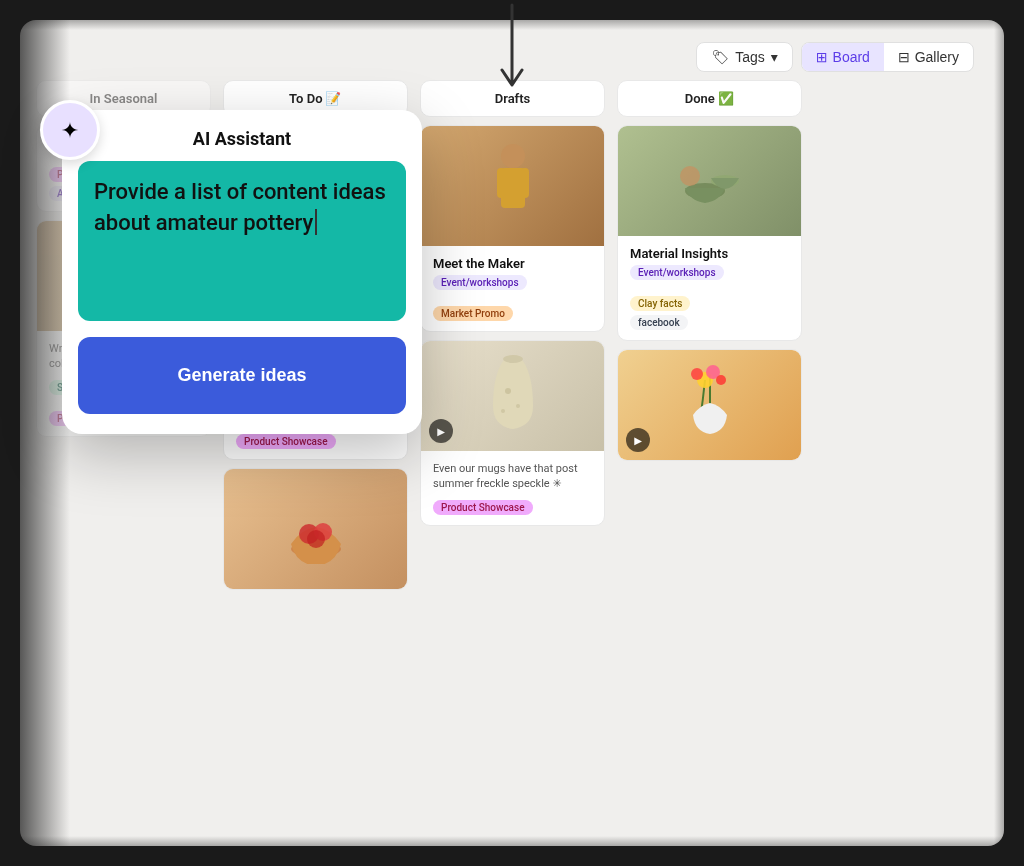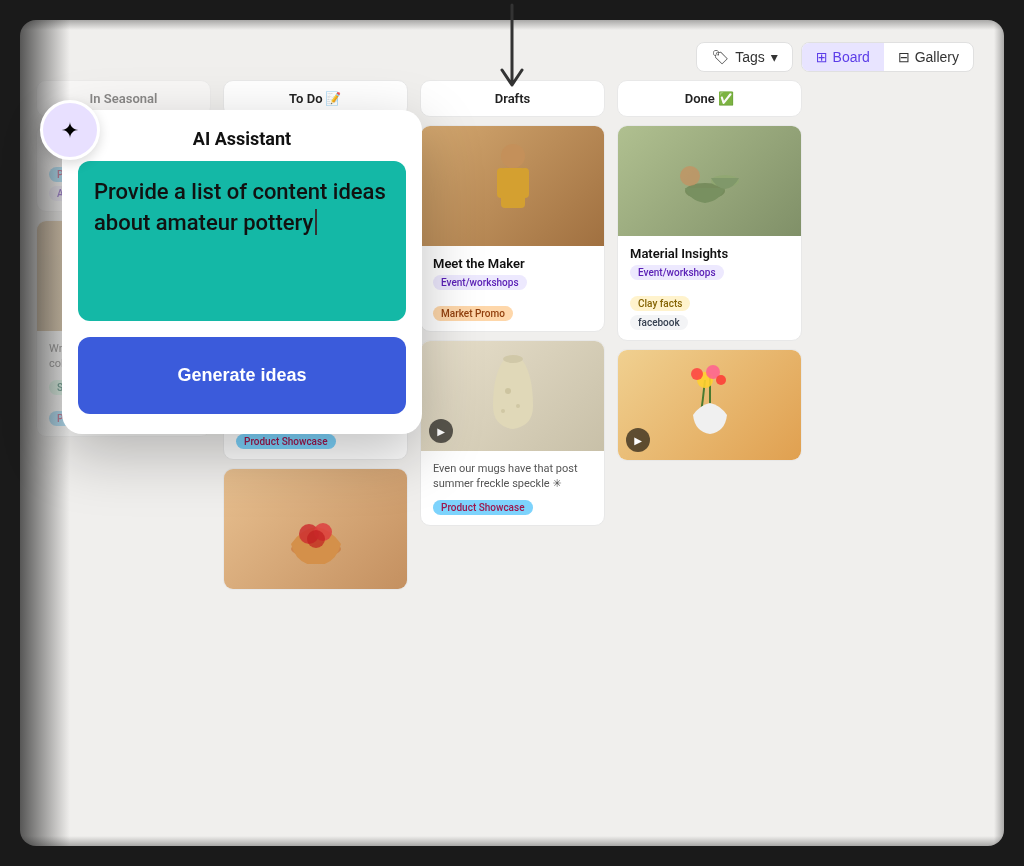--- a/index.html
+++ b/index.html
@@ -116,21 +116,21 @@
     .tag {
       padding: 2px 8px;
       border-radius: 12px;
       font-size: 10px;
       font-weight: 500;
     }
 
     .tag-yellow { background: #fff3cd; color: #856404; }
     .tag-blue { background: #dbeafe; color: #1d4ed8; }
     .tag-green { background: #d1fae5; color: #065f46; }
-    .tag-pink { background: #7dd3fc; color: #9d174d; }
+    .tag-pink { background: #f0abfc; color: #9d174d; }
     .tag-purple { background: #ede9fe; color: #5b21b6; }
     .tag-gray { background: #f3f4f6; color: #374151; }
     .tag-orange { background: #fed7aa; color: #92400e; }
 
     
     .video-badge {
       position: absolute;
       bottom: 8px;
       left: 8px;
       width: 24px;

